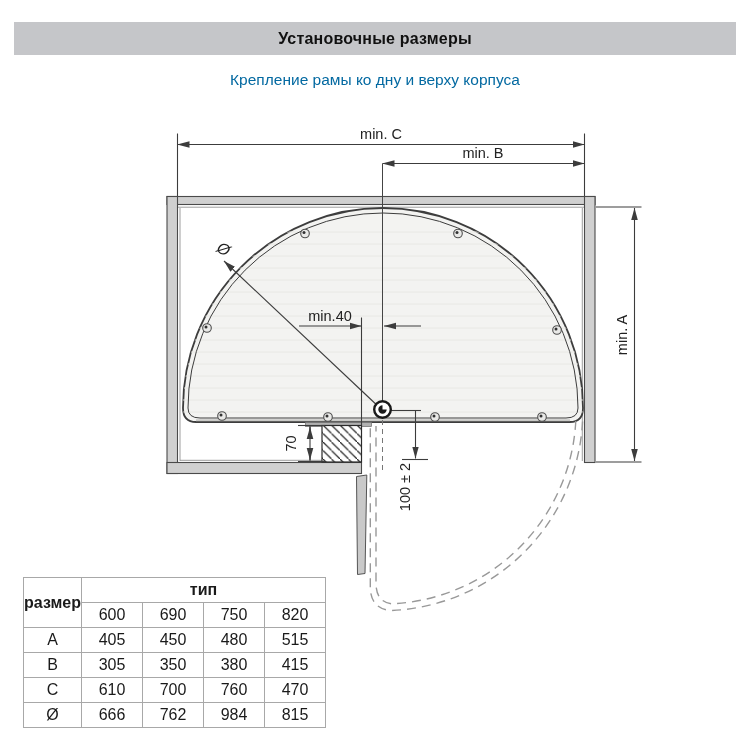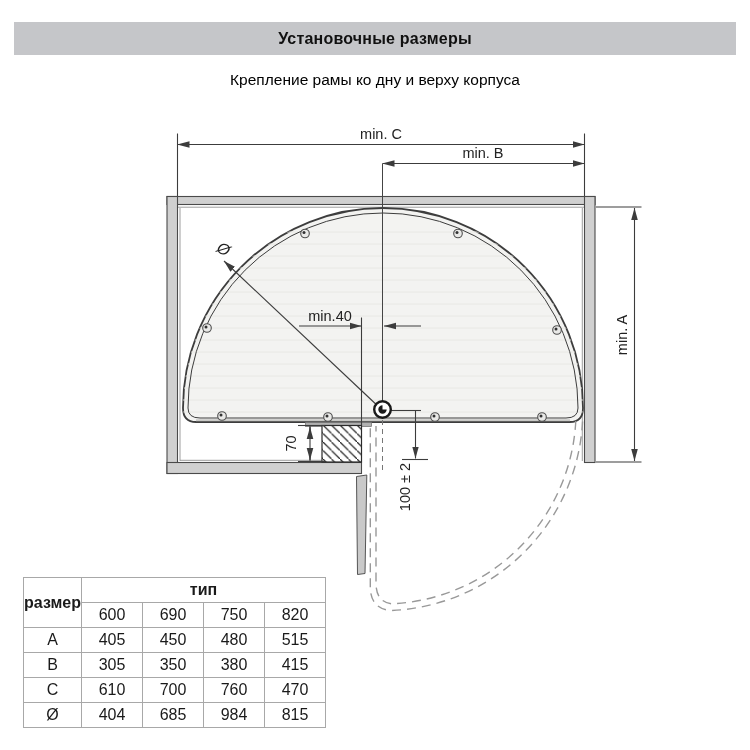--- a/index.html
+++ b/index.html
@@ -2,21 +2,21 @@
 <html><head>
 <meta charset="utf-8">
 <style>
   html,body{margin:0;padding:0;background:#fff;}
   .stage{position:relative;width:750px;height:750px;background:#fff;overflow:hidden;
          font-family:"Liberation Sans",sans-serif;}
   .banner{position:absolute;left:14px;right:14px;top:22px;height:33px;background:#c5c6c9;
           display:flex;align-items:center;justify-content:center;}
   .banner .title{font-size:16px;font-weight:bold;color:#101010;letter-spacing:.2px;}
   .subtitle{position:absolute;left:0;right:0;top:71px;text-align:center;
-            font-size:15.5px;color:#000000;}
+            font-size:15.5px;color:#0369a1;}
   svg{position:absolute;left:0;top:0;}
   svg text.dim{font-family:"Liberation Sans",sans-serif;font-size:14.5px;fill:#222;}
   svg text.diam{font-family:"Liberation Sans",sans-serif;font-size:16px;font-style:italic;fill:#222;}
   table.dims{position:absolute;left:23px;top:577px;width:303px;border-collapse:collapse;
              table-layout:fixed;}
   table.dims td{border:1px solid #a8a8a8;text-align:center;vertical-align:middle;
                 padding:0;color:#1a1a1a;font-family:"Liberation Sans",sans-serif;
                 font-size:16px;height:24px;background:#fff;}
   td.c-size{width:57px;font-weight:bold;font-size:14px;}
   td.c-type{font-weight:bold;font-size:15px;height:26px;margin-top:24px;}
@@ -202,21 +202,21 @@
     </tr>
     <tr>
       <td class="c-label">C</td>
       <td>610</td>
       <td>700</td>
       <td>760</td>
       <td>470</td>
     </tr>
     <tr>
       <td class="c-label">Ø</td>
-      <td>404</td>
-      <td>685</td>
+      <td>666</td>
+      <td>762</td>
       <td>984</td>
       <td>815</td>
     </tr>
   </tbody>
     </table>
 
 </div>
 
 </body></html>

